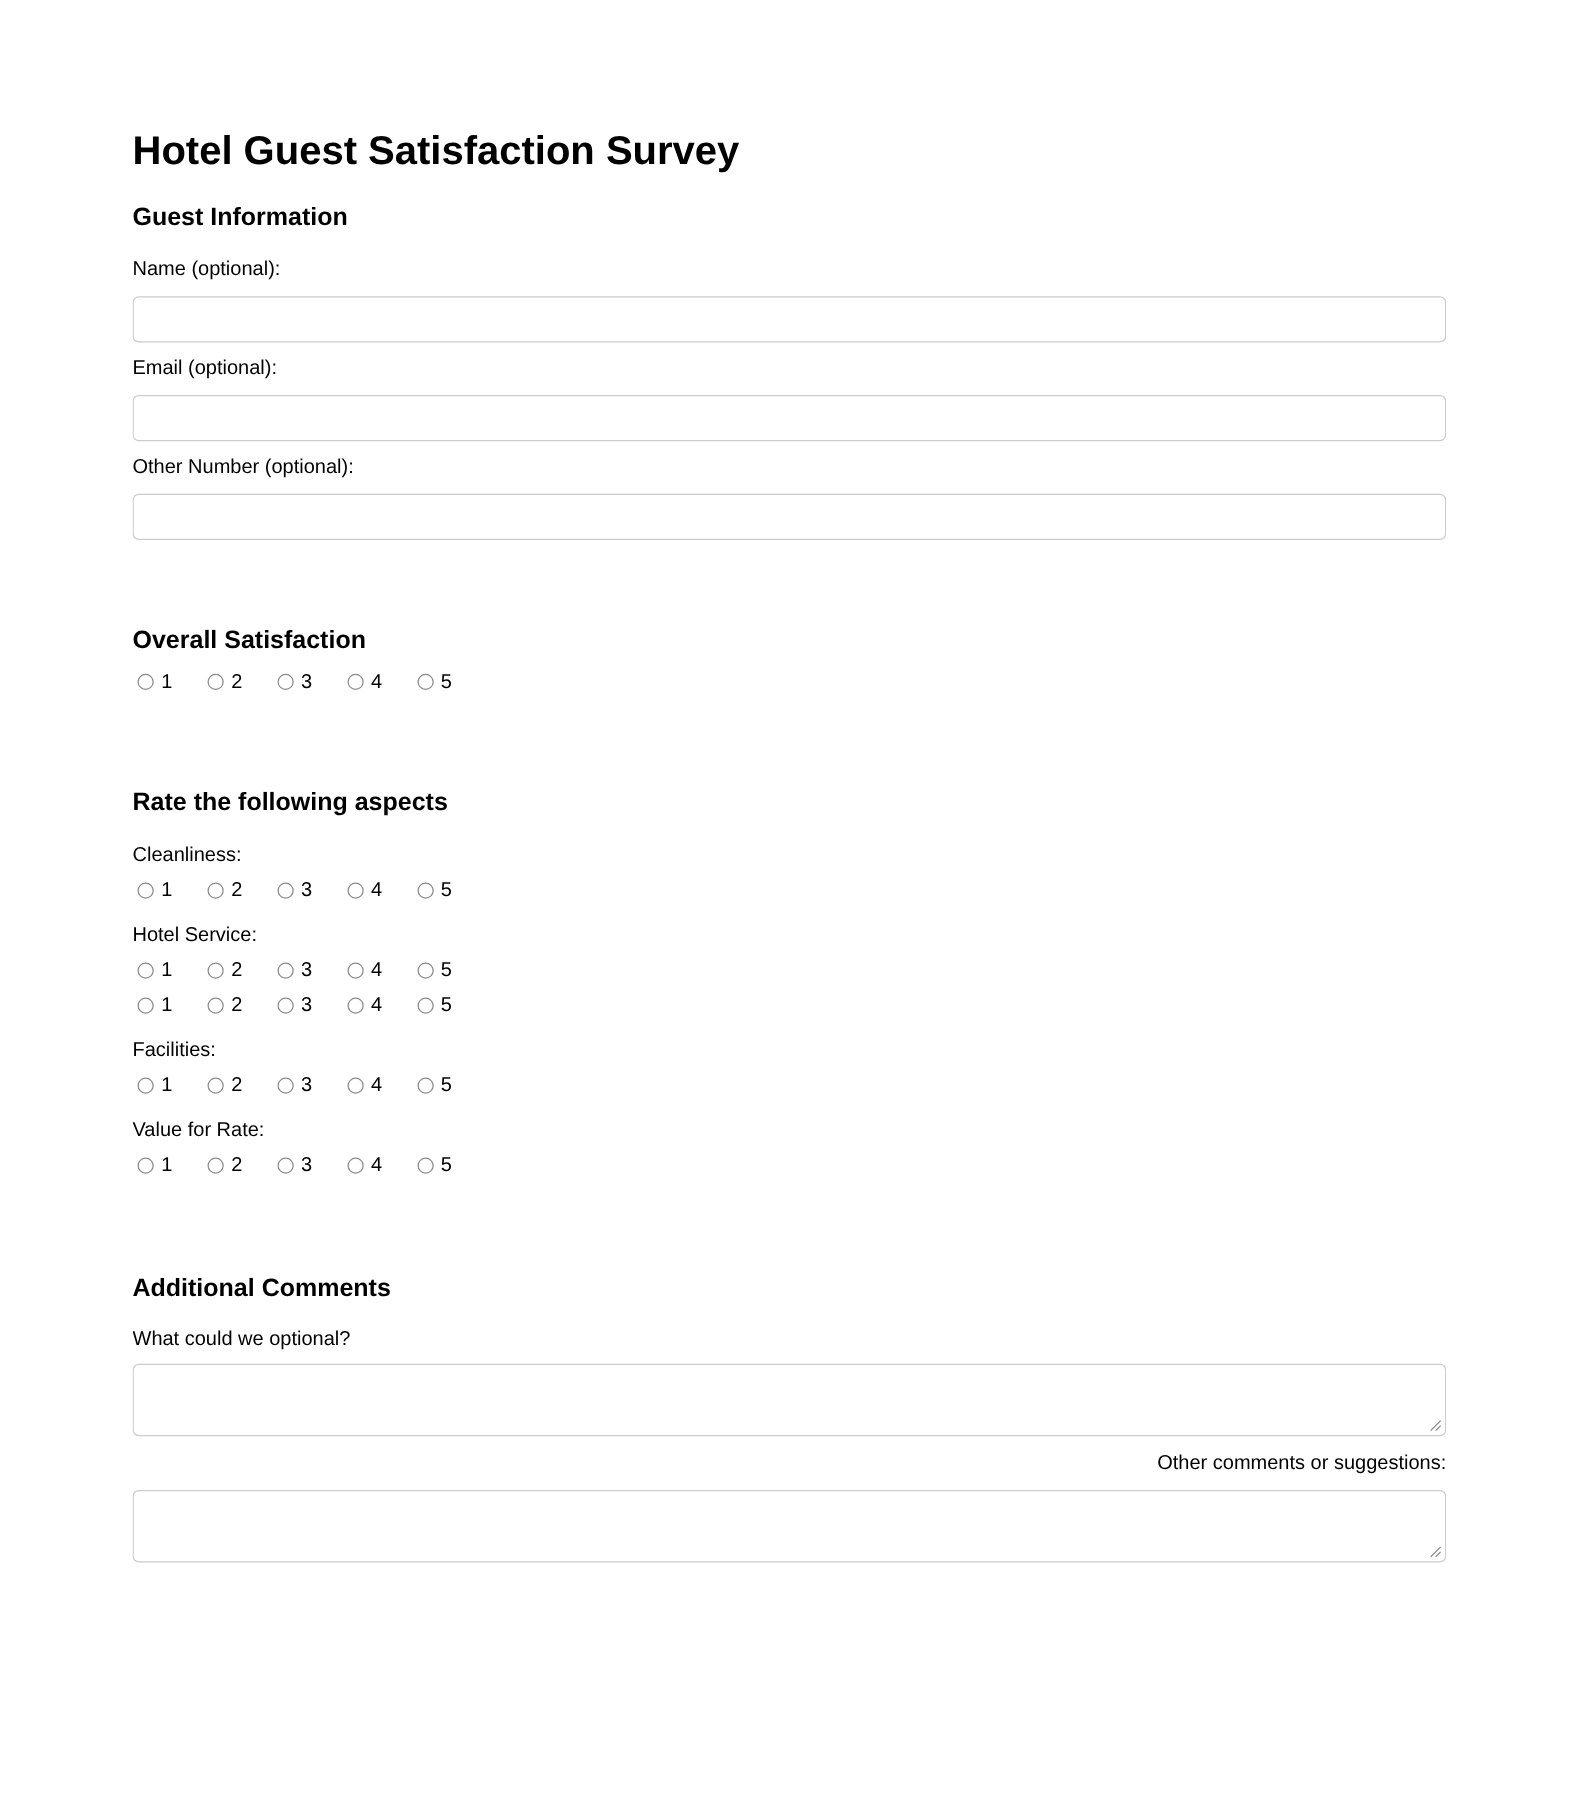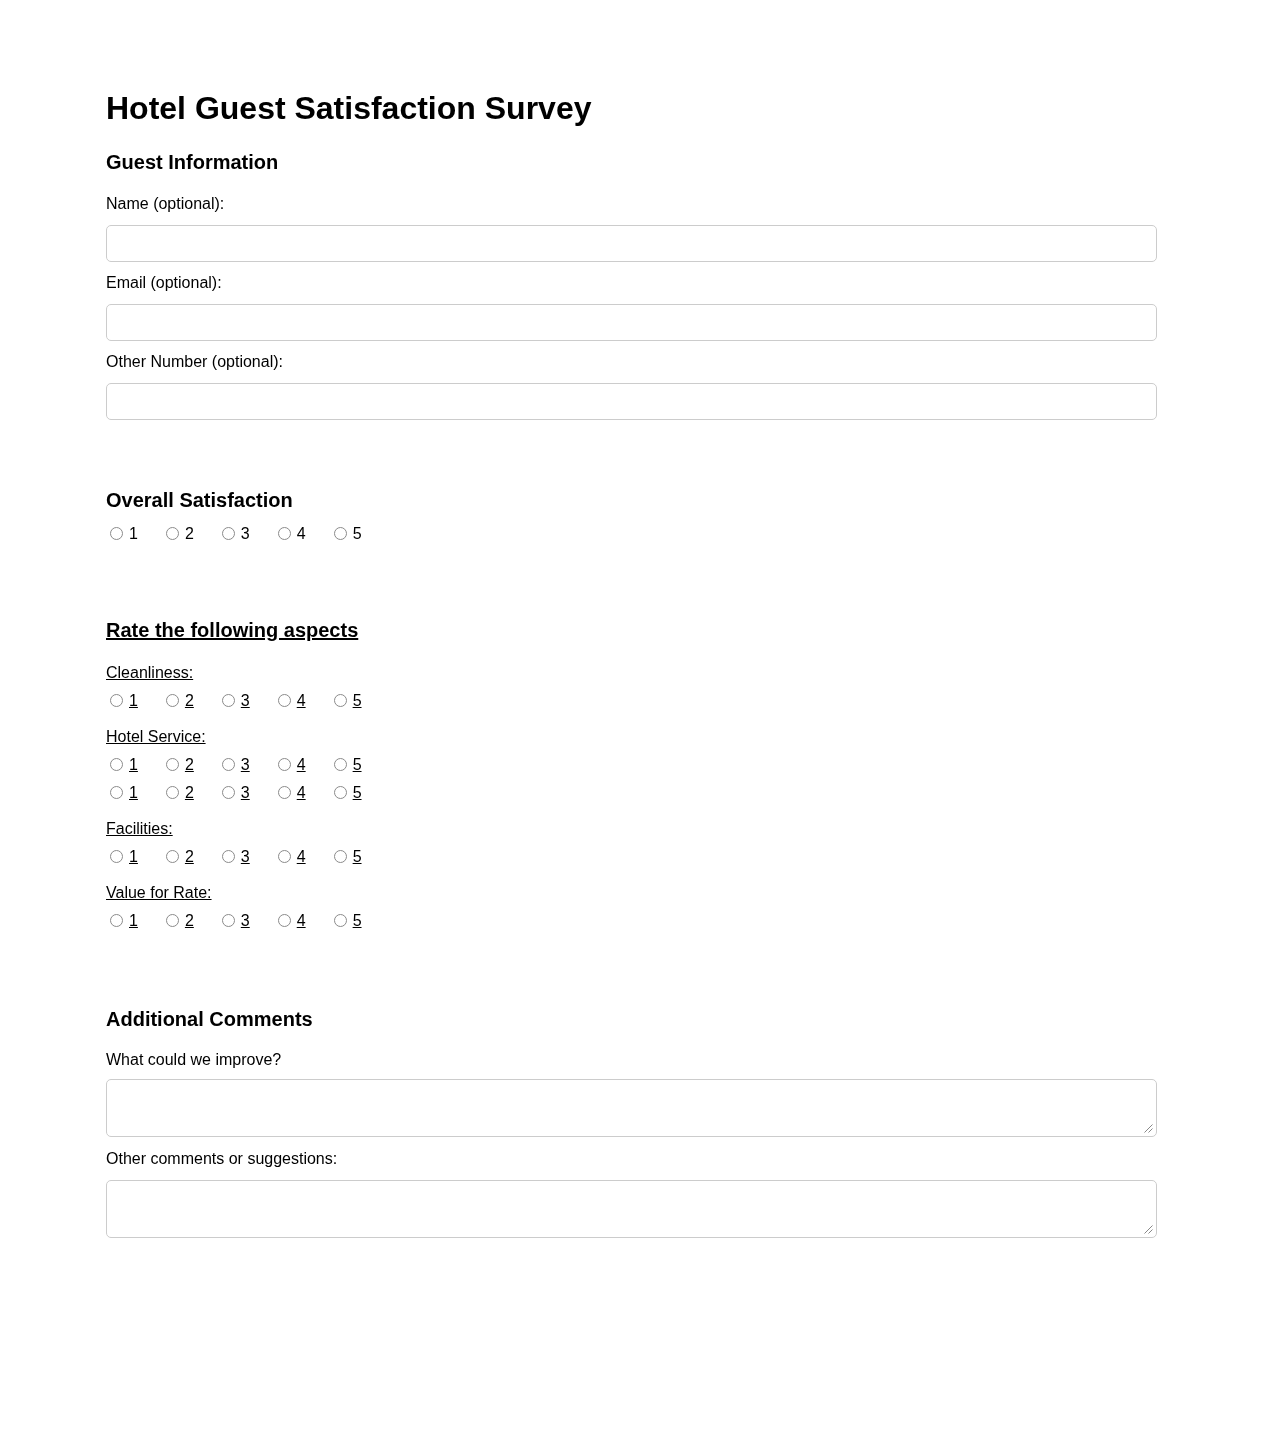--- a/index.html
+++ b/index.html
@@ -7,41 +7,41 @@
     margin: 0;
     padding: 0;
     background: #ffffff;
     font-family: "Liberation Sans", "DejaVu Sans", sans-serif;
     color: #000000;
   }
   body { width: 1263px; height: 1444px; overflow: hidden; }
 
   .page {
     width: 1051px;
-    margin: 0 auto;
+    margin: 12px auto;
     padding-top: 90px;
     height: 1298px;       
     overflow: hidden;
   }
 
   h1.title {
     font-size: 32px;
     line-height: 37px;
     font-weight: bold;
     margin: 0;
   }
   h2.section-heading {
     font-size: 20px;
     line-height: 28px;
     font-weight: bold;
     margin: 0;
   }
   .sec-guest h2 { margin-top: 21px; }
   .sec-overall { margin-top: 66px; }
-  .sec-aspects { margin-top: 73px; text-decoration: underline; }
+  .sec-aspects { margin-top: 73px; }
   .sec-comments { margin-top: 75px; }
 
   .lbl {
     display: block;
     font-size: 16px;
     line-height: 18px;
     margin-top: 12px;
   }
   .lbl.first { margin-top: 19px; }
 
@@ -88,21 +88,21 @@
     border-radius: 50%;
     background: #ffffff;
     flex: 0 0 auto;
   }
 
   .aspect-label { margin-top: 18px; }
   .aspect-label.first { margin-top: 20px; }
   .aspect-row { margin-top: 9px; }
 
   .comment-q { margin: 18px 0 0 0; font-size: 16px; line-height: 18px; }
-  .comment-q.second { margin-top: 13px; }
+  .comment-q.second { margin-top: 13px; text-align: right; }
   .ta-wrap { position: relative; margin-top: 10px; }
   .ta-wrap.second { margin-top: 12px; }
   textarea {
     display: block;
     width: 100%;
     height: 58px;
     padding: 8px 10px;
     border: 1px solid #cccccc;
     border-radius: 5px;
     font-family: inherit;
@@ -285,21 +285,21 @@
       <span class="radio-item">
         <input type="radio" name="value" style="">
         <span>5</span>
       </span>
     </div>
   </div>
 
   <div class="sec-comments">
     <h2 class="section-heading">Additional Comments</h2>
 
-    <p class="comment-q">What could we improve?</p>
+    <p class="comment-q">What could we optional?</p>
     <div class="ta-wrap">
       <textarea style=""></textarea>
       <svg class="grip" viewBox="0 0 12 12">
         <path d="M10.5 2.5 L2.5 10.5 M10.5 6.5 L6.5 10.5" stroke="#888888" stroke-width="1" fill="none"></path>
       </svg>
     </div>
 
     <p class="comment-q second">Other comments or suggestions:</p>
     <div class="ta-wrap second">
       <textarea style=""></textarea>

